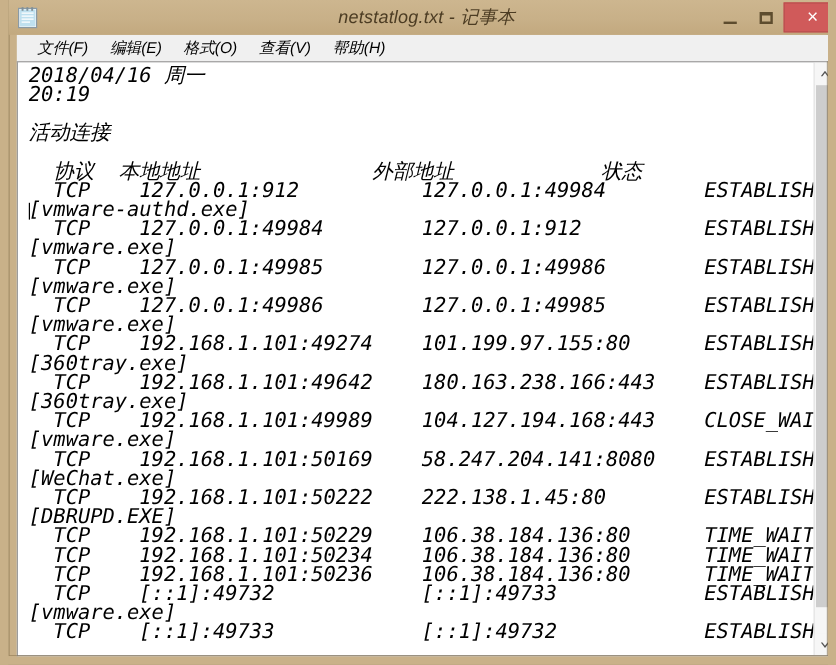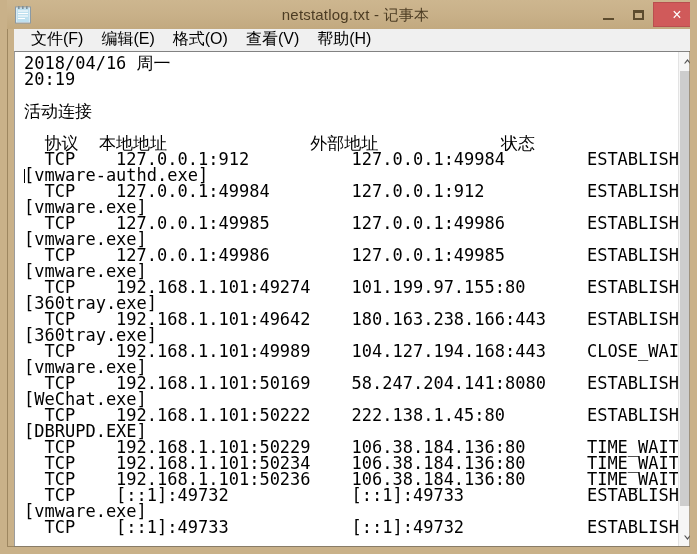--- a/index.html
+++ b/index.html
@@ -22,20 +22,21 @@
     top: 0;
     width: 697px;
     height: 554px;
     box-sizing: border-box;
     background: #c9b189;
     border-left: 7px solid #c9b189;
     border-right: 7px solid #c9b189;
     border-bottom: 7px solid #c9b189;
     border-top: 0;
     overflow: hidden;
+    font-style: italic;
   }
   #window::after {
     content: "";
     position: absolute;
     left: 0; top: 0; right: 0; bottom: 0;
     pointer-events: none;
     box-shadow: inset 0 0 0 1px rgba(120, 98, 62, 0.55);
   }
 
   
@@ -135,21 +136,21 @@
     height: 22px;
     background: #f0f0f0;
     display: flex;
     align-items: center;
     padding-left: 8px;
     box-sizing: border-box;
     z-index: 4;
   }
   .menu-item {
     font-family: "Liberation Sans", sans-serif;
-    font-size: 16px;
+    font-size: 13px;
     color: #000000;
     padding: 2px 9px 3px 9px;
     white-space: nowrap;
     cursor: default;
   }
 
   
   #client {
     position: absolute;
     left: 7px;

